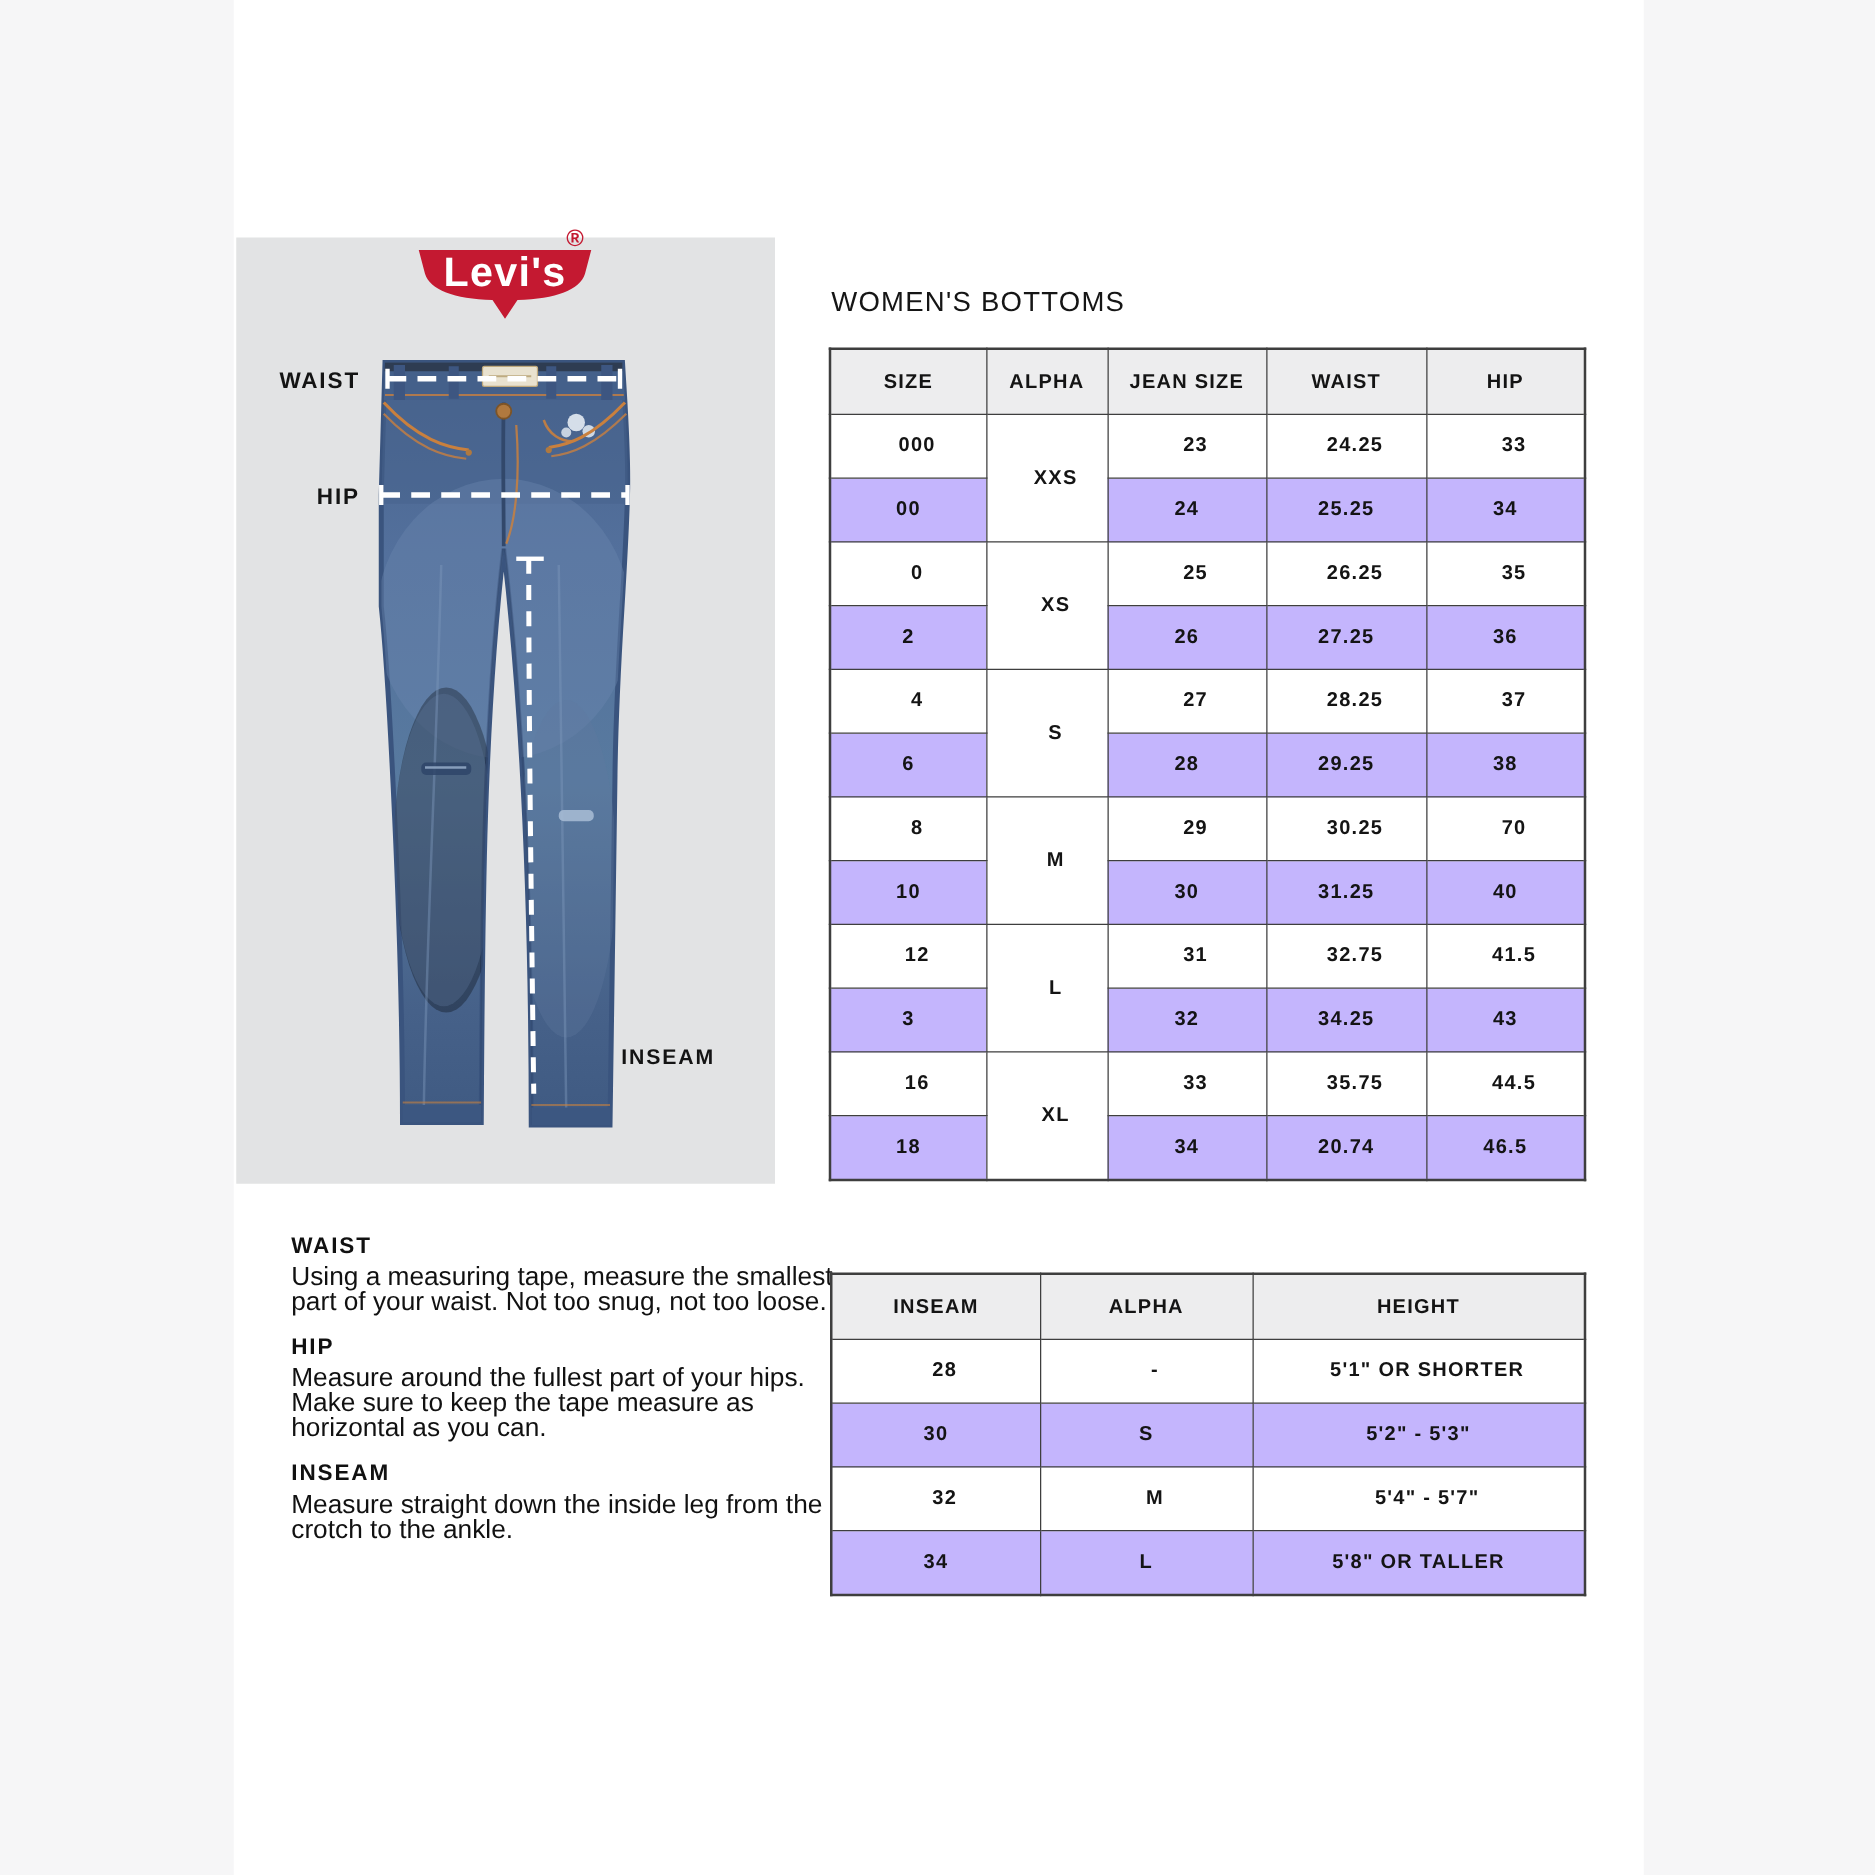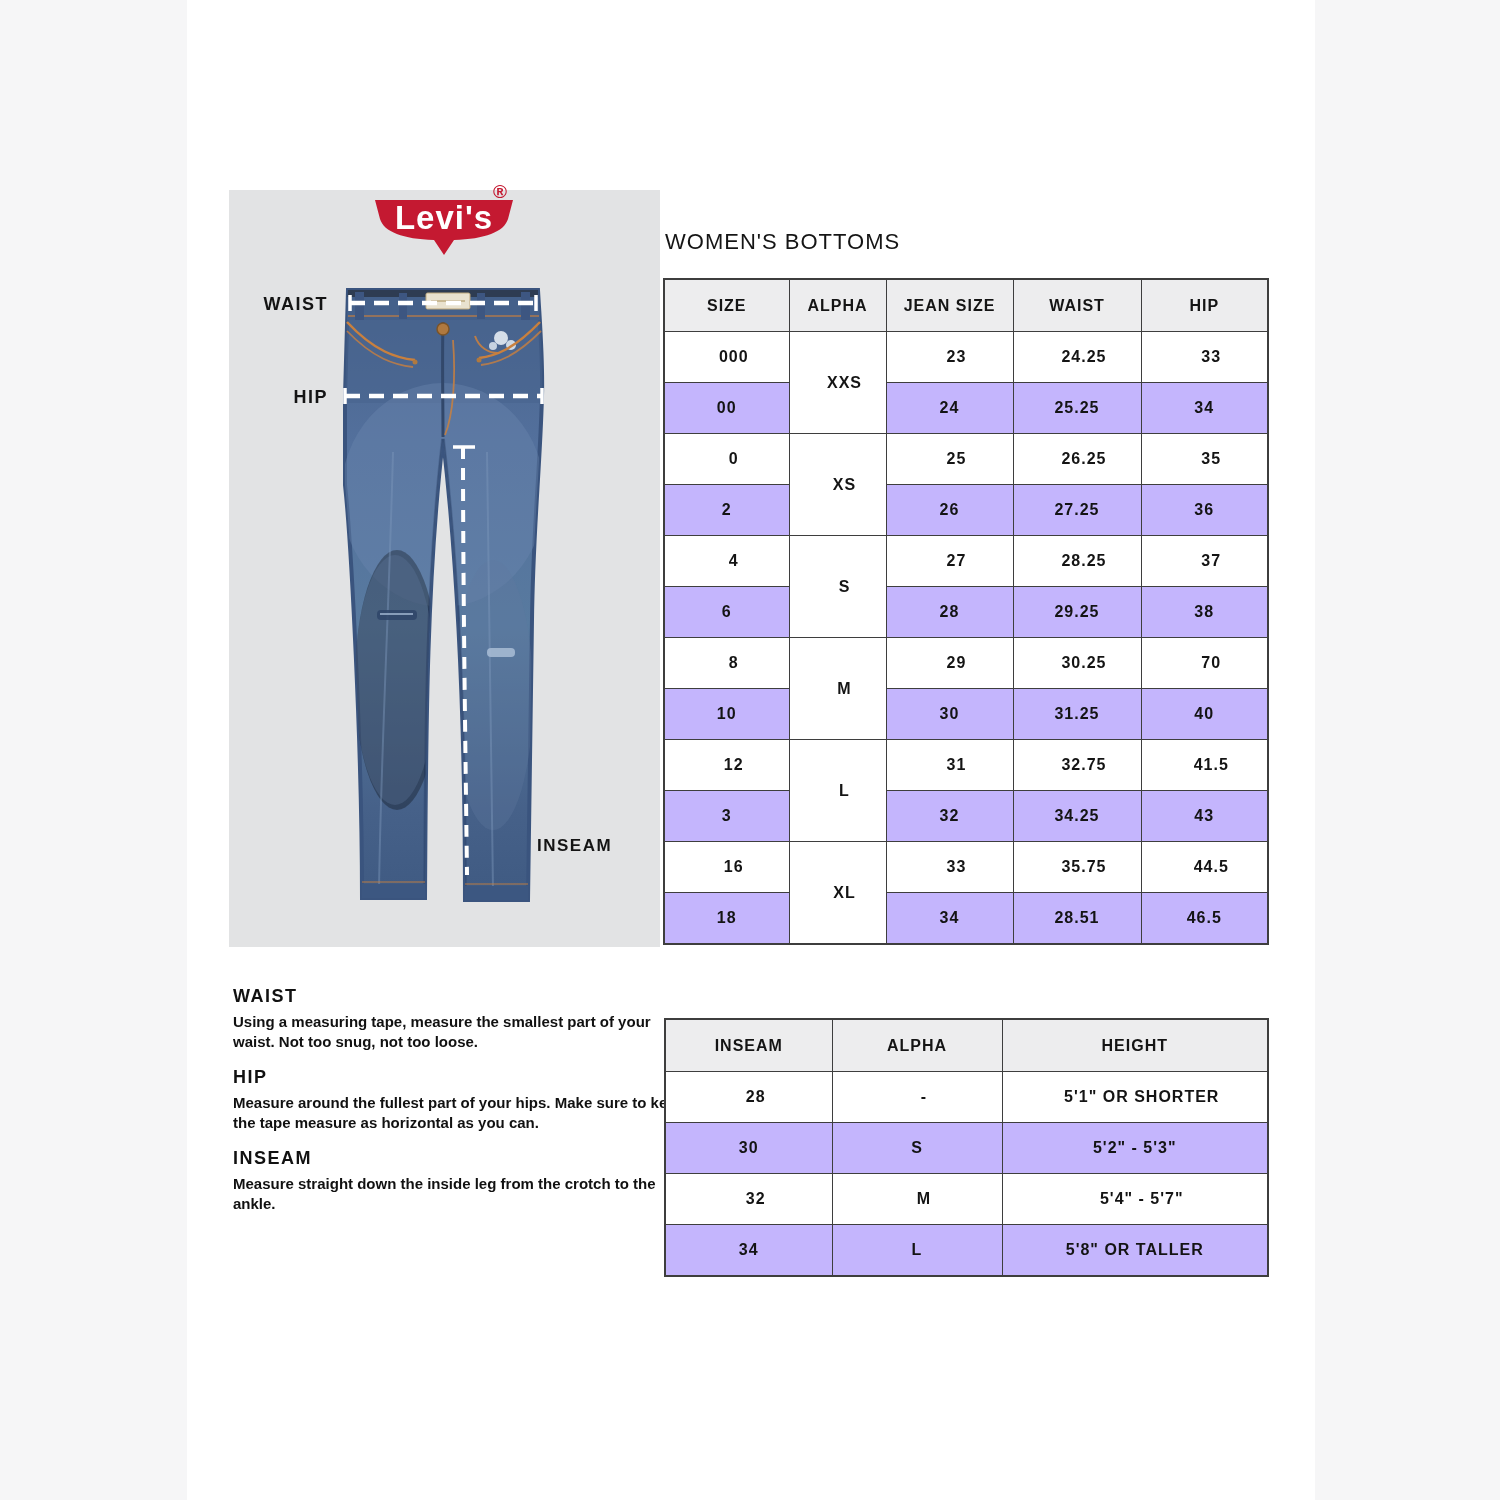--- a/index.html
+++ b/index.html
@@ -1,33 +1,33 @@
 <!DOCTYPE html>
 <html><head>
 <meta charset="utf-8">
 <style>
   html,body{margin:0;padding:0;}
   body{font-family:"Liberation Sans",sans-serif;background:#f6f6f7;}
   #canvas{position:relative;width:1500px;height:1500px;background:#f6f6f7;overflow:hidden;}
   .content-bg{position:absolute;left:187px;top:0;width:1128px;height:1500px;background:#ffffff;}
 
   
-  .panel{position:absolute;left:189px;top:190px;width:431px;height:757px;background:#e2e3e4;margin-left:40px;}
+  .panel{position:absolute;left:189px;top:190px;width:431px;height:757px;background:#e2e3e4;}
   .logo-svg{position:absolute;left:142px;top:10px;width:146px;height:57px;overflow:visible;}
   .reg-mark{position:absolute;left:264px;top:-8px;font-size:19px;font-weight:700;color:#c41931;line-height:1;}
   .jeans-svg{position:absolute;left:0;top:0;width:431px;height:757px;}
   .diag-label{position:absolute;font-weight:700;color:#141414;letter-spacing:1.5px;}
   .diag-waist{right:332px;top:104px;font-size:18px;}
   .diag-hip{right:332px;top:197px;font-size:18px;}
   .diag-inseam{left:308px;top:646px;font-size:17px;}
 
   
   .guide{position:absolute;left:233px;top:986px;width:470px;color:#111;}
   .guide h3{margin:0 0 5px 0;font-size:18px;font-weight:700;letter-spacing:1.5px;}
-  .guide p{margin:0 0 15px 0;font-size:15px;font-weight:700;line-height:20px;max-width:462px;letter-spacing:0;}
+  .guide p{margin:0 0 15px 0;font-size:21px;font-weight:400;line-height:20px;max-width:462px;letter-spacing:0;}
 
   
   .tbl-title{position:absolute;font-size:22px;font-weight:400;letter-spacing:1px;color:#151515;}
   #t1-title{left:665px;top:229px;}
   #t2-title{left:665px;top:1018px;margin-left:33px;}
   table.size-table{position:absolute;border-collapse:collapse;table-layout:fixed;border:2px solid #3e3e3e;margin-top:15px;}
   #bottoms-table{left:663px;top:263px;width:604px;}
   #inseam-table{left:664px;top:1003px;width:603px;}
   .size-table th,.size-table td{border:1.5px solid #3e3e3e;font-weight:700;font-size:16px;
       letter-spacing:1px;color:#141414;text-align:center;padding:0;vertical-align:middle;}
@@ -235,21 +235,21 @@
     <tr class="w">
       <td>16</td>
       <td class="ag" rowspan="2">XL</td>
       <td>33</td>
       <td>35.75</td>
       <td>44.5</td>
     </tr>
     <tr class="g">
       <td>18</td>
       <td>34</td>
-      <td>28.51</td>
+      <td>20.74</td>
       <td>46.5</td>
     </tr>
   </tbody>
     </table>
 
   <div class="tbl-title" id="t2-title">INSEAM &amp; HEIGHT</div>
 
   <table class="size-table" id="inseam-table">
     <colgroup>
         <col style="width:167px">

